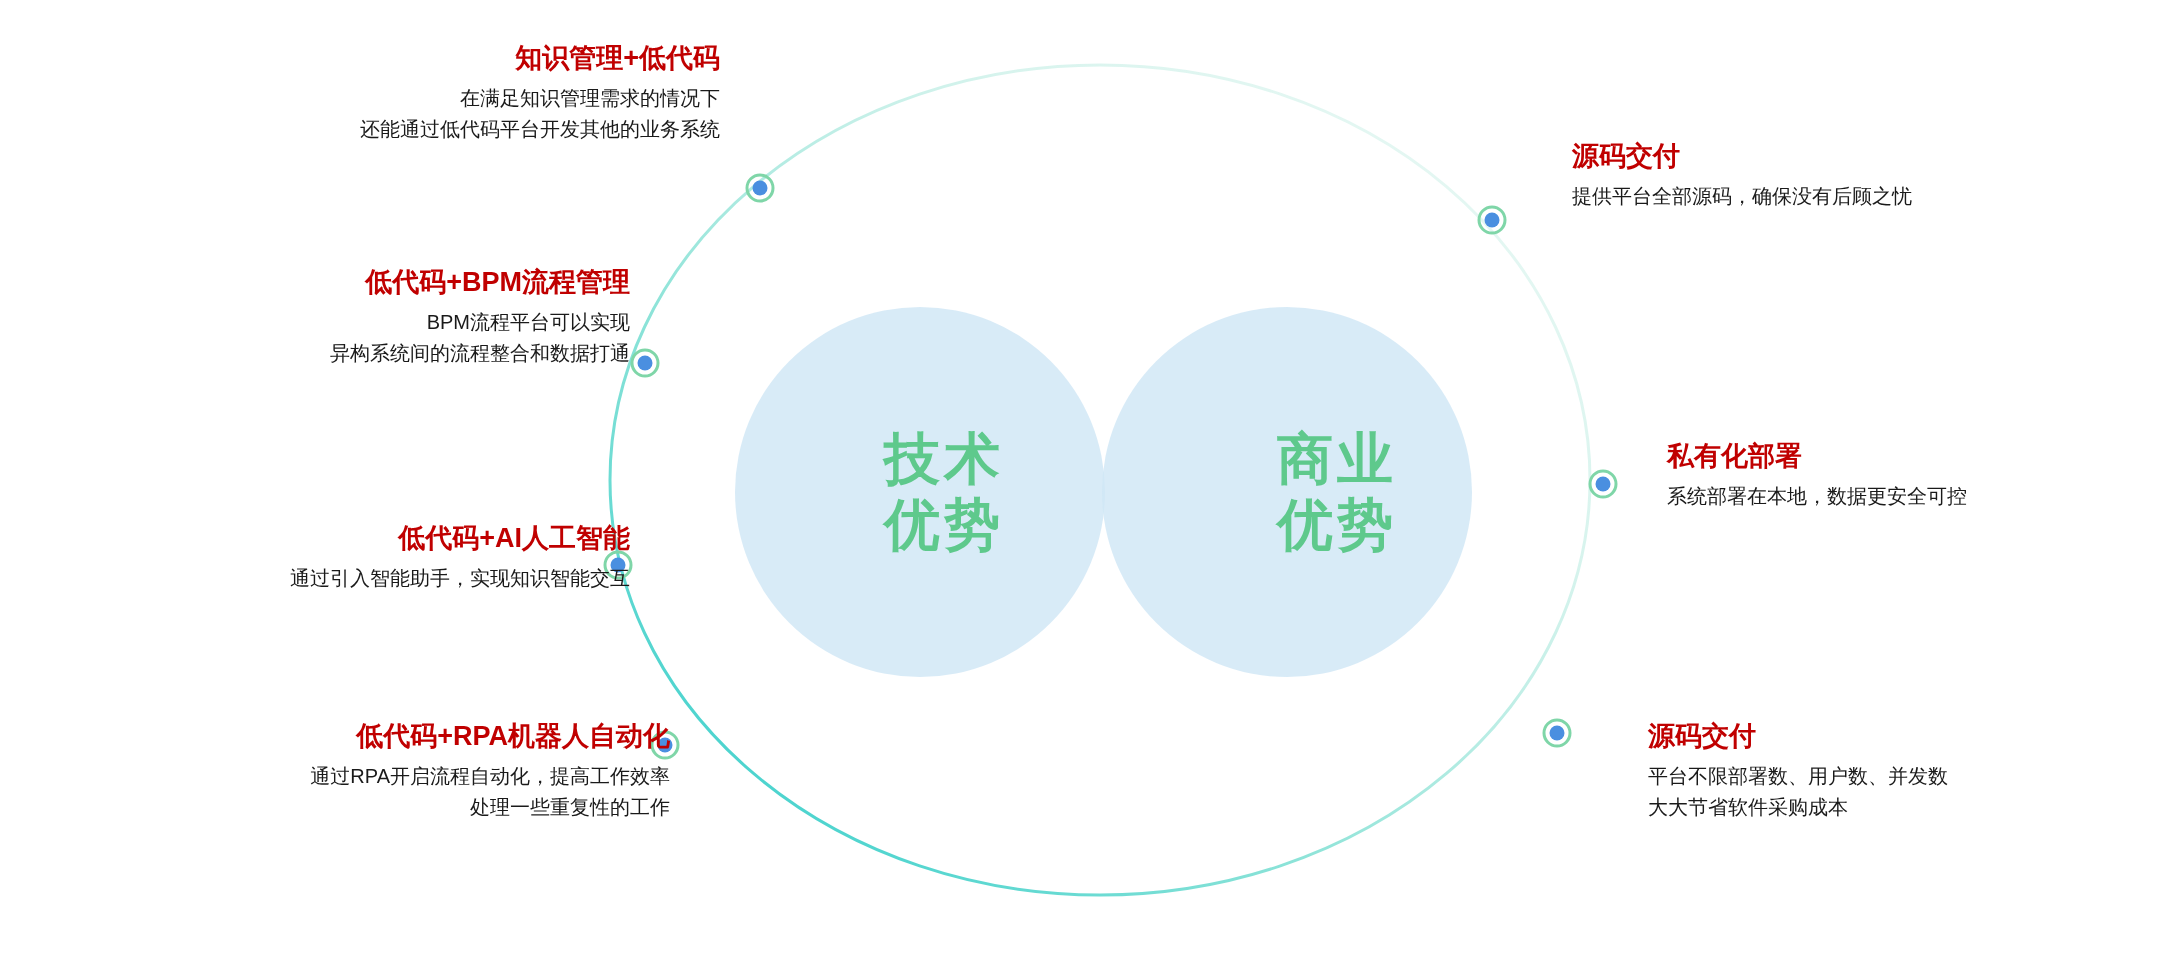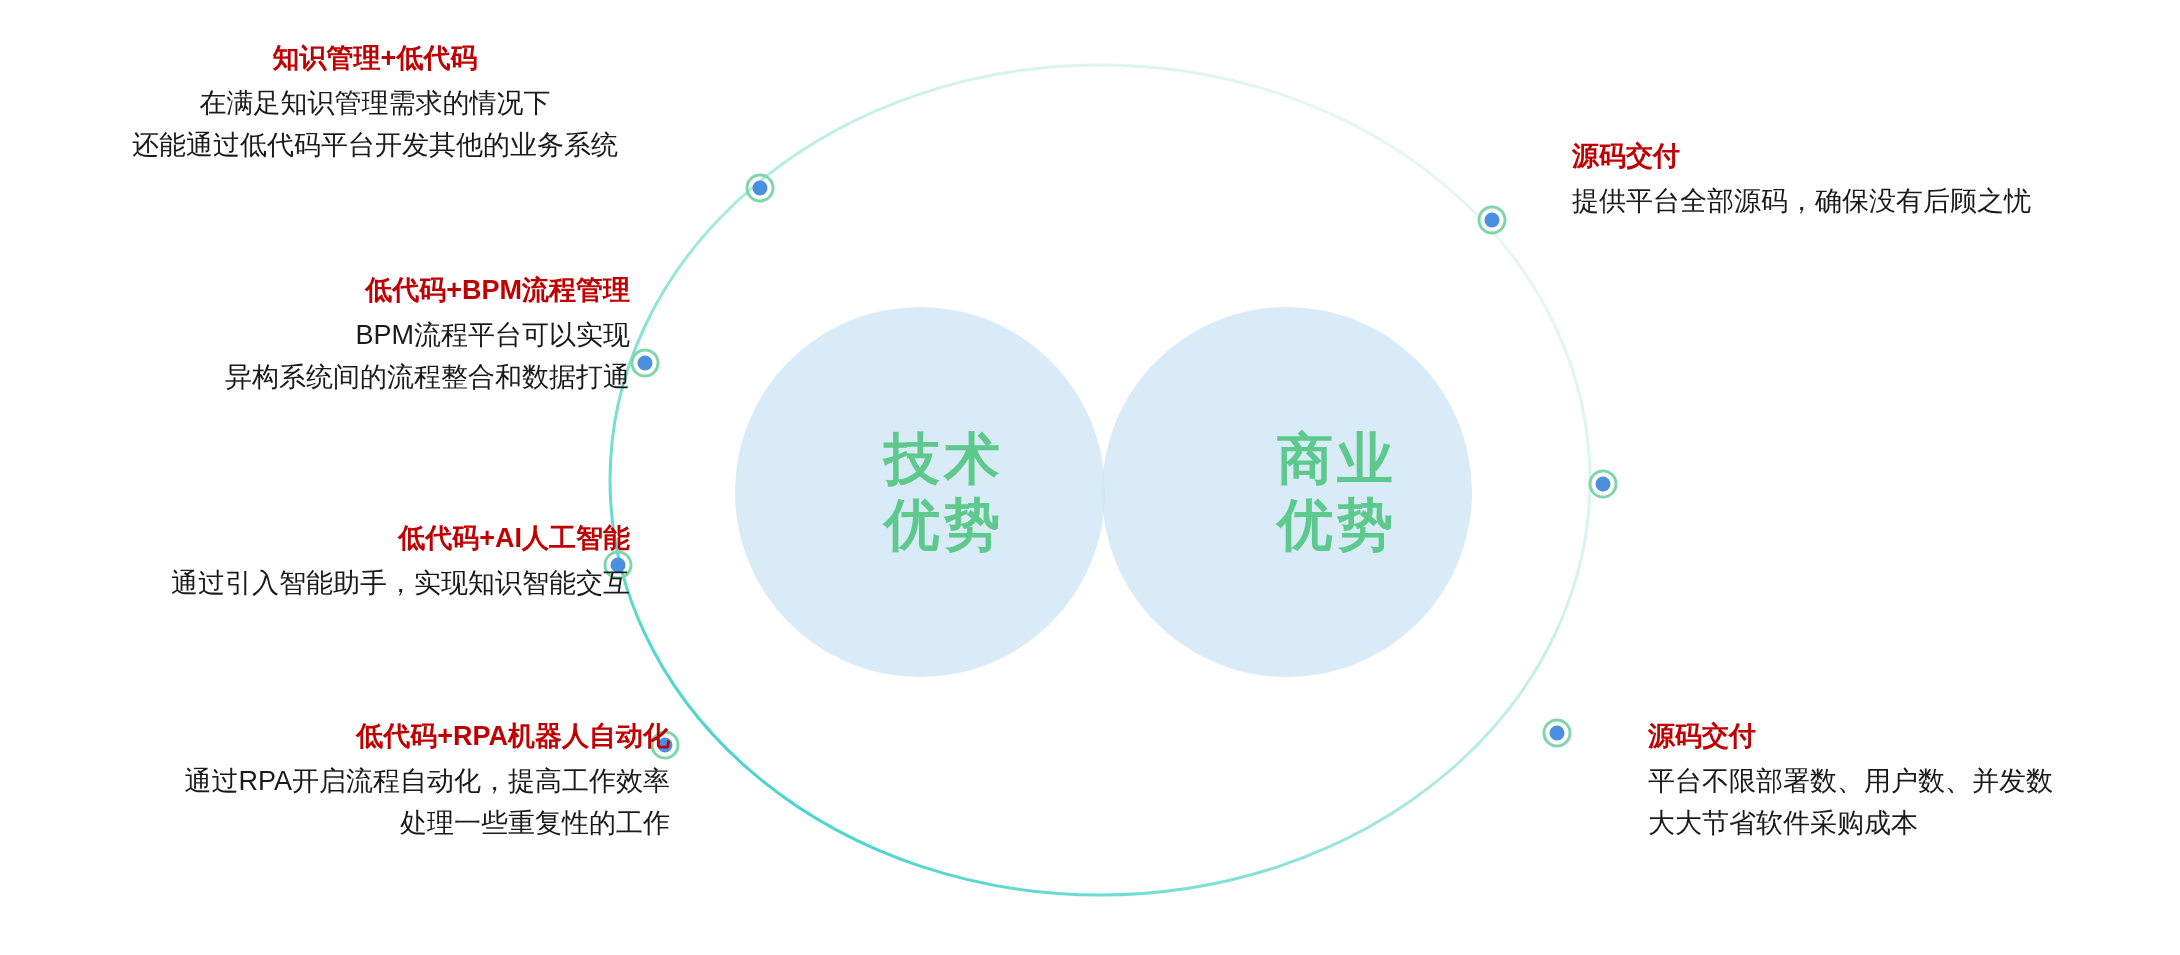--- a/index.html
+++ b/index.html
@@ -52,32 +52,32 @@
   .callout .c-title {
     color: #c00000;
     font-weight: 700;
     font-size: 27px;
     line-height: 1.35;
     margin: 0 0 7px 0;
     white-space: nowrap;
   }
   .callout .c-desc {
     color: #1a1a1a;
-    font-size: 27px;
+    font-size: 20px;
     line-height: 1.55;
     margin: 0;
     white-space: pre-line;
   }
 
   .callout.right-side { text-align: left; }
   .callout.left-side  { text-align: right; }
 
   
-  #callout-km   { left: 30px;  top: 40px;  width: 690px; text-align: center; }
-  #callout-bpm  { left: 30px;  top: 272px; width: 600px; }
+  #callout-km   { left: 30px;  top: 40px;  width: 690px; }
+  #callout-bpm  { left: 30px;  top: 264px; width: 600px; }
   #callout-ai   { left: 20px;  top: 520px; width: 610px; }
   #callout-rpa  { left: 20px;  top: 718px; width: 650px; }
 
   
   #callout-src  { left: 1572px; top: 138px; width: 600px; }
   #callout-priv { left: 1667px; top: 438px; width: 510px; }
   #callout-lic  { left: 1648px; top: 718px; width: 530px; }
 </style>
 </head>
 <body>
@@ -159,20 +159,24 @@
     <p class="c-title">低代码+RPA机器人自动化</p>
     <p class="c-desc">通过RPA开启流程自动化，提高工作效率
 处理一些重复性的工作</p>
   </div>
 
   <div class="callout right-side" id="callout-src">
     <p class="c-title">源码交付</p>
     <p class="c-desc">提供平台全部源码，确保没有后顾之忧</p>
   </div>
 
+  <div class="callout right-side" id="callout-priv">
+    <p class="c-title">私有化部署</p>
+    <p class="c-desc">系统部署在本地，数据更安全可控</p>
+  </div>
 
   <div class="callout right-side" id="callout-lic">
     <p class="c-title">源码交付</p>
     <p class="c-desc">平台不限部署数、用户数、并发数
 大大节省软件采购成本</p>
   </div>
 
 </div>
 
 </body></html>

